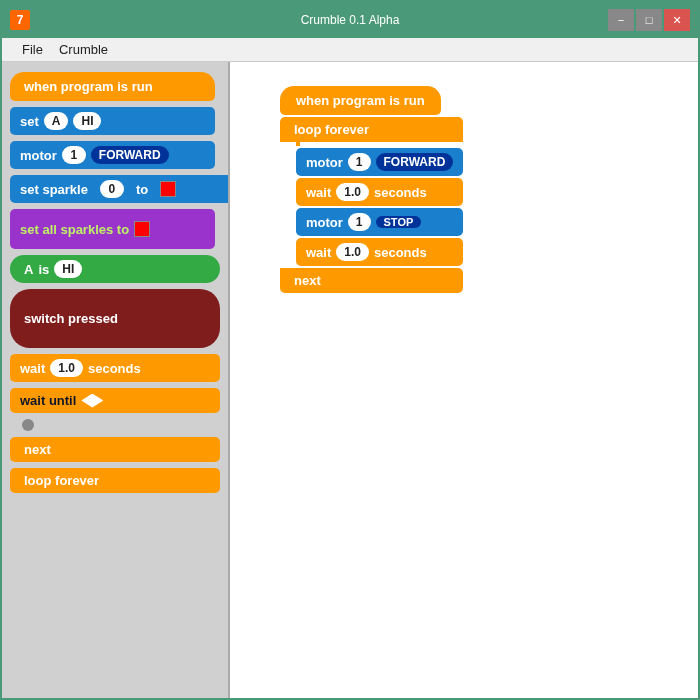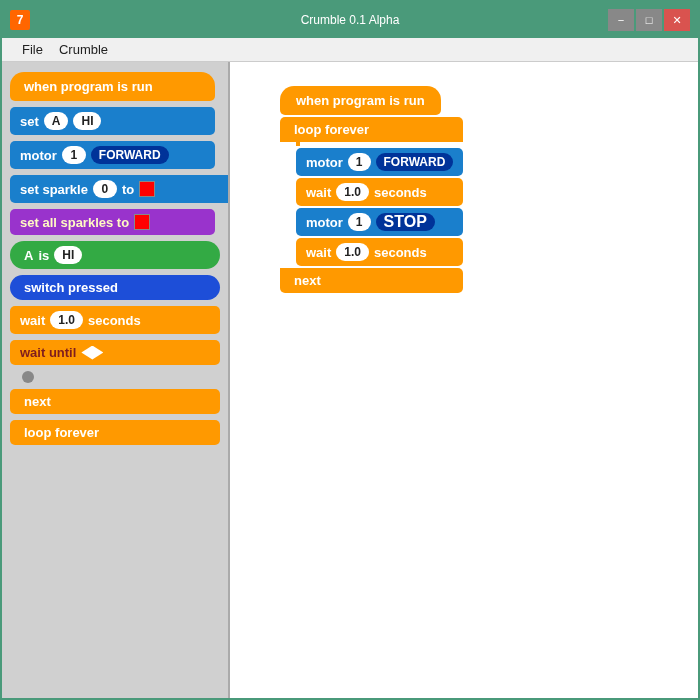--- a/index.html
+++ b/index.html
@@ -174,49 +174,49 @@
         <span class="pill">A</span>
         <span class="pill">HI</span>
       </div>
 
       <div style="display:inline-flex; align-items:center; background:#1a7fcc; border-radius:5px; padding:5px 10px; font-size:13px; font-weight:bold; color:white; gap:5px; width:205px;">
         <span>motor</span>
         <span class="pill">1</span>
         <span class="pill-blue" style="background:#003399;">FORWARD</span>
       </div>
 
-      <div style="display:inline-flex; align-items:center; background:#1a7fcc; border-radius:5px; padding:5px 10px; font-size:13px; font-weight:bold; color:white; gap:5px; width:224px;">
+      <div style="display:inline-flex; align-items:center; background:#1a7fcc; border-radius:5px; padding:5px 10px; font-size:13px; font-weight:bold; color:white; gap:12px; width:224px;">
         <span>set sparkle</span>
         <span class="pill">0</span>
         <span>to</span>
         <span style="width:16px;height:16px;background:red;display:inline-block;border:1px solid #888;"></span>
       </div>
 
-      <div style="display:inline-flex; align-items:center; background:#9933cc; border-radius:5px; padding:5px 10px; font-size:13px; font-weight:bold; color:#fef9c3; gap:5px; width:205px;">
+      <div style="display:inline-flex; align-items:center; background:#9933cc; border-radius:5px; padding:12px 10px; font-size:13px; font-weight:bold; color:#bef264; gap:5px; width:205px;">
         <span>set all sparkles to</span>
         <span style="width:16px;height:16px;background:red;display:inline-block;border:1px solid #888;"></span>
       </div>
 
       <div style="display:inline-flex; align-items:center; background:#33aa44; border-radius:20px; padding:5px 14px; font-size:13px; font-weight:bold; color:white; gap:5px; width:auto;">
         <span>A</span>
         <span>is</span>
         <span class="pill">HI</span>
       </div>
 
-      <div style="display:inline-flex; align-items:center; background:#1d4ed8; border-radius:20px; padding:5px 14px; font-size:13px; font-weight:bold; color:white; width:auto;">
+      <div style="display:inline-flex; align-items:center; background:#7f1d1d; border-radius:20px; padding:22px 14px; font-size:13px; font-weight:bold; color:white; width:auto;">
         <span>switch pressed</span>
       </div>
 
       <div style="display:inline-flex; align-items:center; background:#ff9900; border-radius:5px; padding:5px 10px; font-size:13px; font-weight:bold; color:white; gap:5px; width:auto;">
         <span>wait</span>
         <span class="pill">1.0</span>
         <span>seconds</span>
       </div>
 
-      <div style="display:inline-flex; align-items:center; background:#ff9900; border-radius:5px; padding:5px 10px; font-size:13px; font-weight:bold; color:#7f1d1d; gap:5px; width:auto;">
+      <div style="display:inline-flex; align-items:center; background:#ff9900; border-radius:5px; padding:5px 10px; font-size:13px; font-weight:bold; color:#0f172a; gap:5px; width:auto;">
         <span>wait until</span>
         <span style="display:inline-block;width:22px;height:14px;background:white;clip-path:polygon(50% 0%,100% 50%,50% 100%,0% 50%);"></span>
       </div>
 
 
       <div style="width:12px;height:12px;background:#888;border-radius:50%;margin-left:12px;"></div>
 
       <div style="display:inline-flex; align-items:center; background:#ff9900; border-radius:5px; padding:5px 14px; font-size:13px; font-weight:bold; color:white; width:auto;">
         <span>next</span>
       </div>
@@ -257,21 +257,21 @@
 
             <div style="display:inline-flex; align-items:center; background:#ff9900; border-radius:5px; padding:5px 10px; font-size:13px; font-weight:bold; color:white; gap:5px;">
               <span>wait</span>
               <span style="background:white;border-radius:20px;color:#222;padding:2px 8px;font-size:12px;font-weight:bold;">1.0</span>
               <span>seconds</span>
             </div>
 
             <div style="display:inline-flex; align-items:center; background:#1a7fcc; border-radius:5px; padding:5px 10px; font-size:13px; font-weight:bold; color:white; gap:5px;">
               <span>motor</span>
               <span style="background:white;border-radius:20px;color:#222;padding:2px 8px;font-size:12px;font-weight:bold;">1</span>
-              <span style="background:#003399;color:white;border-radius:20px;padding:0 8px;font-size:16px;">STOP</span>
+              <span style="background:#003399;color:white;border-radius:20px;padding:0 8px;font-size:11px;">STOP</span>
             </div>
 
             <div style="display:inline-flex; align-items:center; background:#ff9900; border-radius:5px; padding:5px 10px; font-size:13px; font-weight:bold; color:white; gap:5px;">
               <span>wait</span>
               <span style="background:white;border-radius:20px;color:#222;padding:2px 8px;font-size:12px;font-weight:bold;">1.0</span>
               <span>seconds</span>
             </div>
 
           </div>
 

